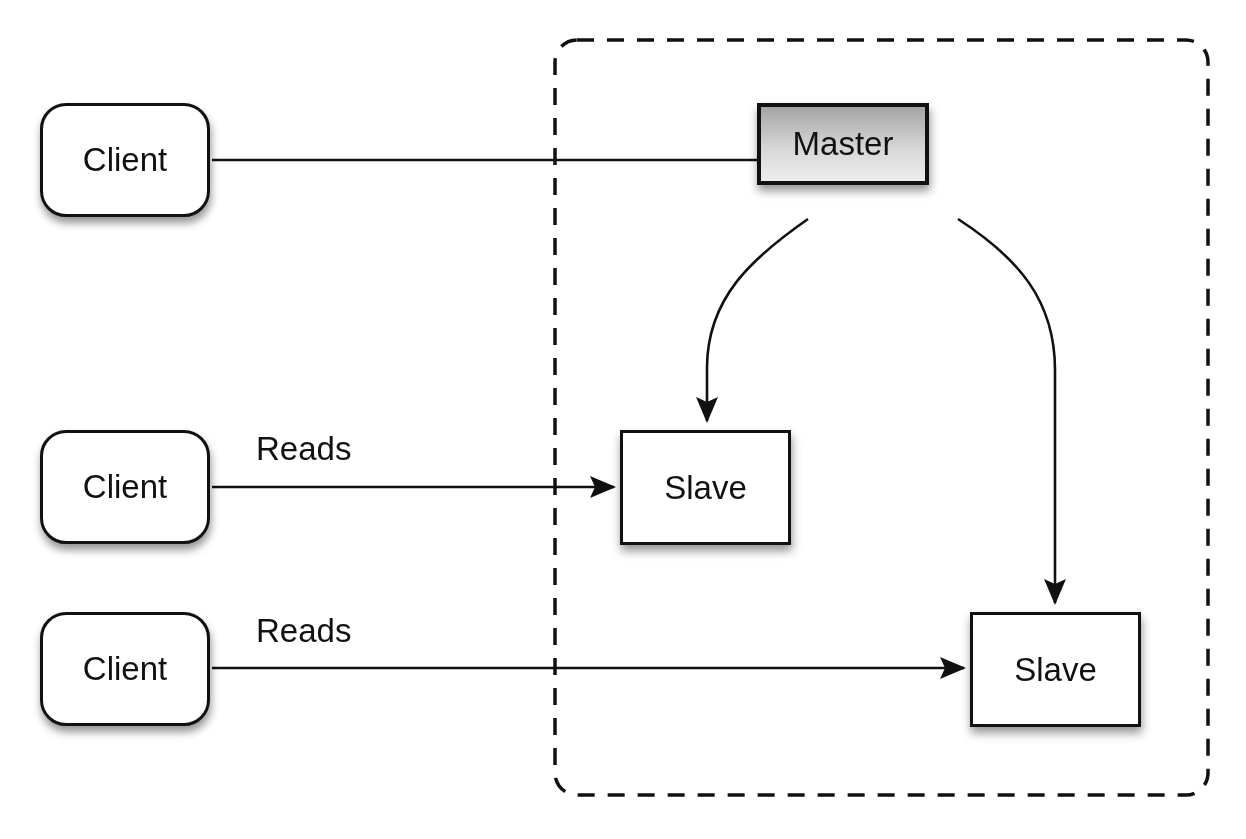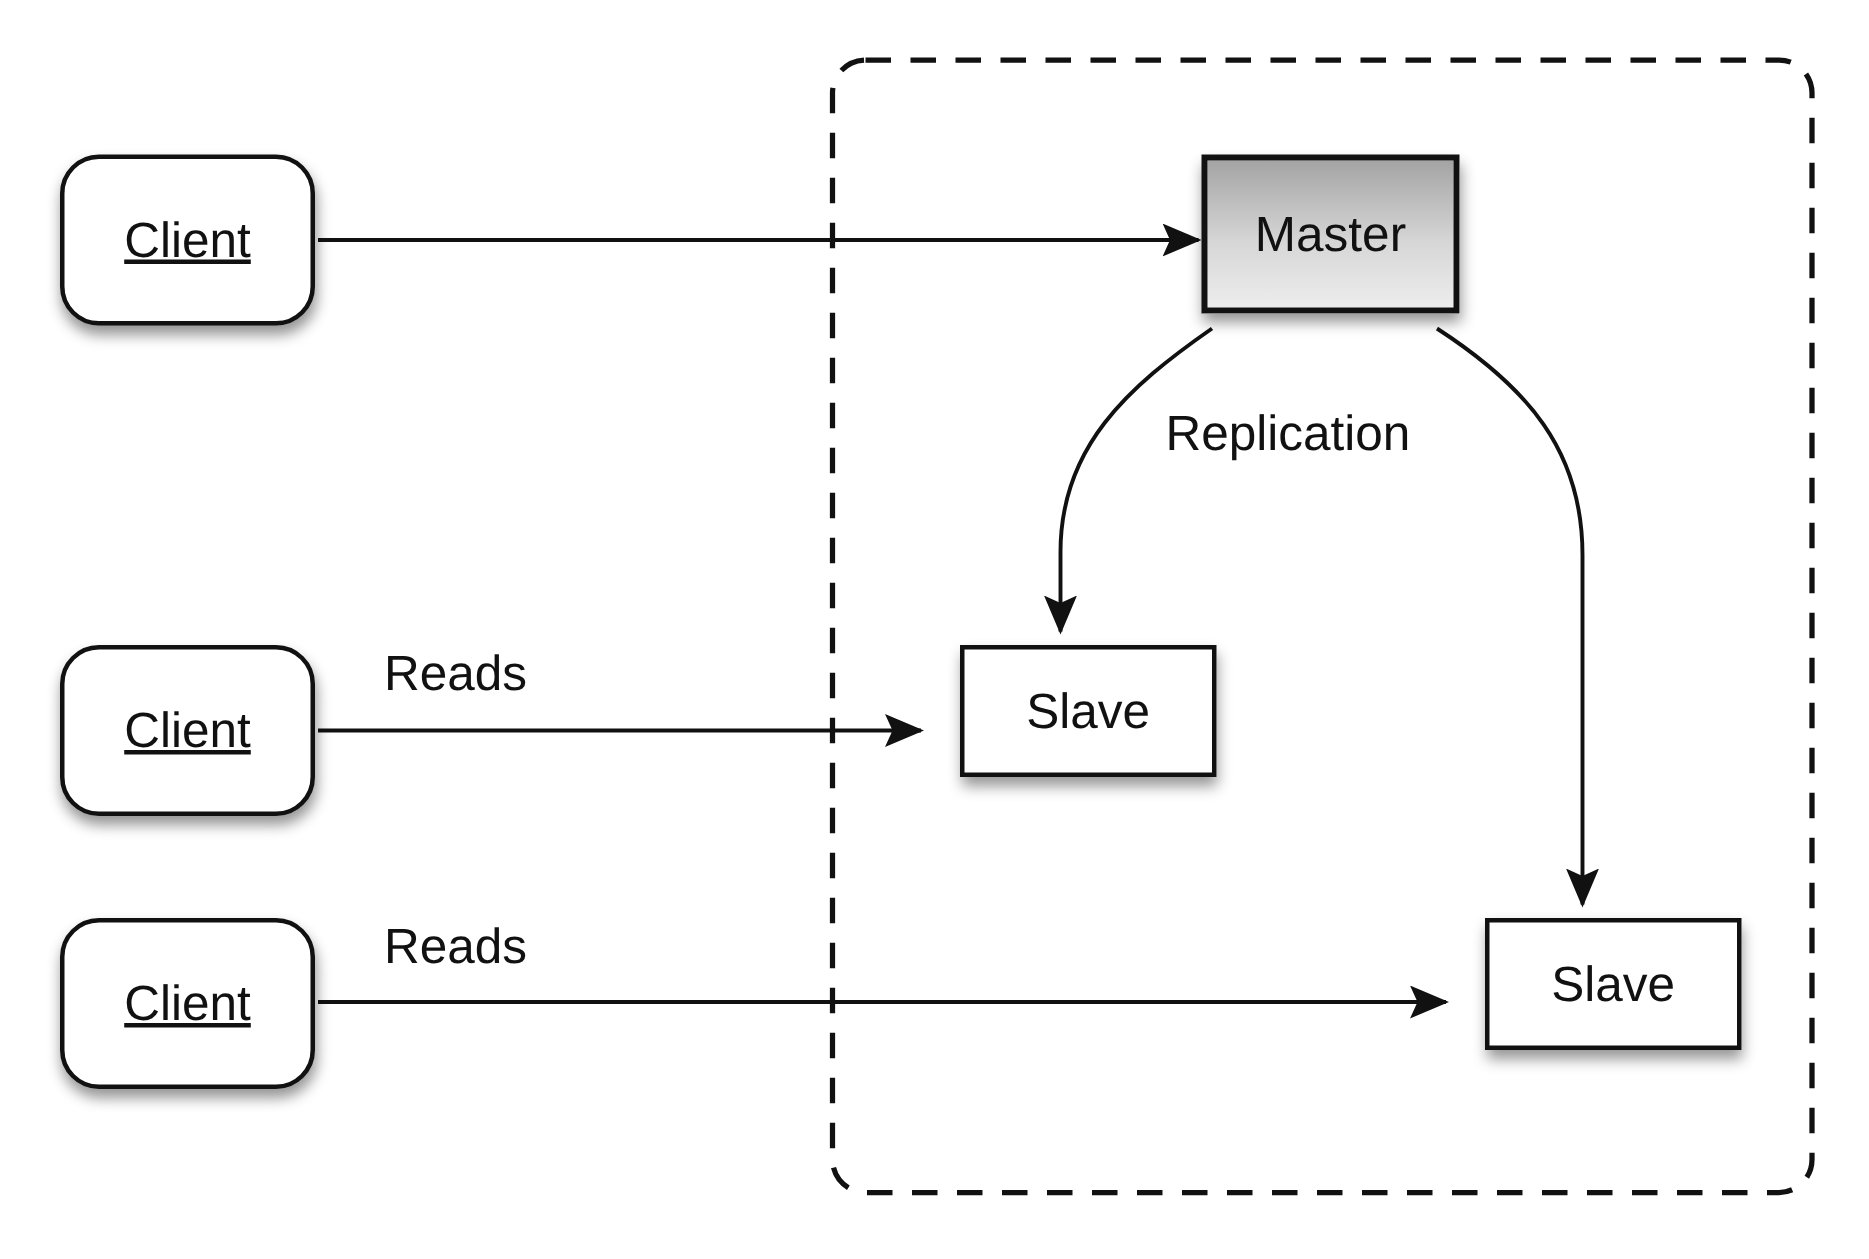--- a/index.html
+++ b/index.html
@@ -32,38 +32,36 @@
     background: #ffffff;
     border: 3px solid #111111;
     box-sizing: border-box;
     box-shadow: 1px 6px 9px rgba(0,0,0,0.42);
   }
   .node.client {
     left: 40px;
     width: 170px;
     height: 114px;
     border-radius: 26px;
-    text-decoration: underline;
   }
   .node.client.c1 { top: 103px; }
   .node.client.c2 { top: 430px; }
   .node.client.c3 { top: 612px; }
   .node.master {
-    left: 801px;
+    left: 757px;
     top: 103px;
     width: 172px;
-    height: 106px;
+    height: 82px;
     border-width: 4px;
     background: linear-gradient(to bottom, #a4a4a4 0%, #d6d6d6 55%, #ededed 100%);
     justify-content: center;
   }
   .node.slave {
     width: 171px;
-    height: 88px;
-    margin-left: 20px;
+    height: 115px;
   }
   .node.slave.s1 { left: 620px; top: 430px; }
   .node.slave.s2 { left: 970px; top: 612px; }
   .edge-label {
     position: absolute;
     font-size: 33px;
     color: #111111;
     white-space: nowrap;
   }
   .lbl-reads-writes { left: 256px; top: 100px; }
@@ -112,15 +110,14 @@
 
   <div class="node slave s1">
     <span>Slave</span>
   </div>
   <div class="node slave s2">
     <span>Slave</span>
   </div>
 
   <div class="edge-label lbl-reads-mid">Reads</div>
   <div class="edge-label lbl-reads-bottom">Reads</div>
-  <div class="edge-label lbl-replication">Replication</div>
 
 </div>
 
 </body></html>

